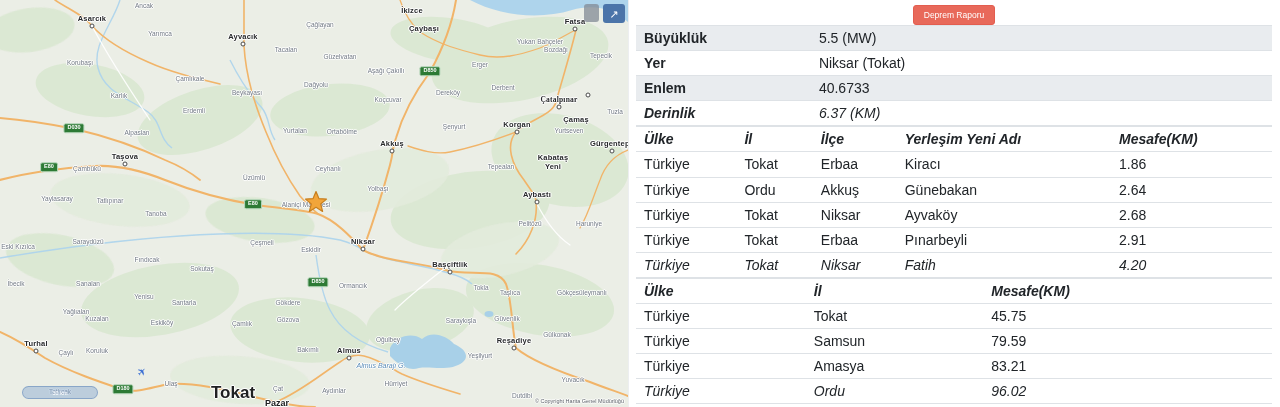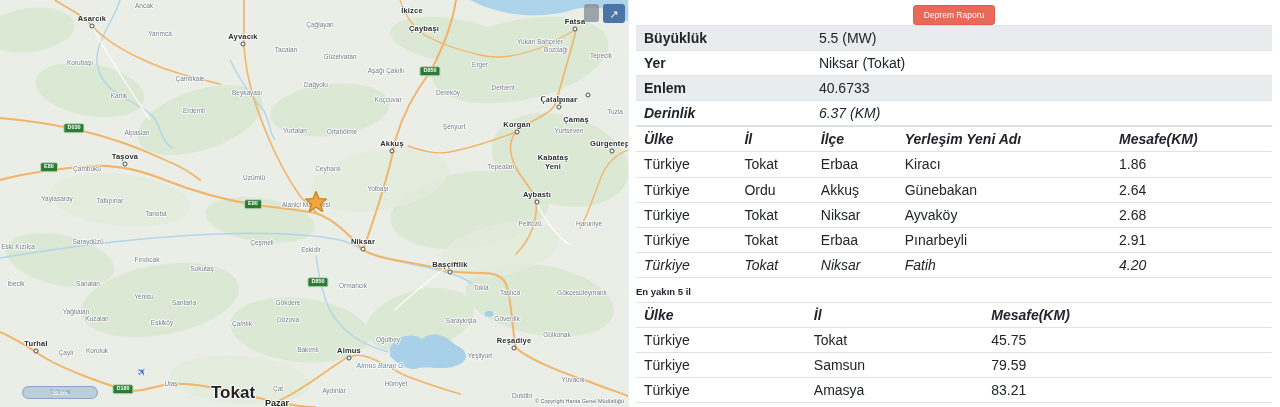--- a/index.html
+++ b/index.html
@@ -317,21 +317,20 @@
           <tr>
             <td>Türkiye</td>
             <td>Tokat</td>
             <td>Niksar</td>
             <td>Fatih</td>
             <td>4.20</td>
           </tr>
         </tbody>
       </table>
 
-    <div class="section-title">En yakın 5 il</div>
     <table class="tbl list" id="provinces-table">
         <colgroup>
           <col style="width: 26.7%;">
           <col style="width: 27.9%;">
           <col style="width: 45.4%;">
         </colgroup>
         <thead>
           <tr>
             <th>Ülke</th>
             <th>İl</th>

